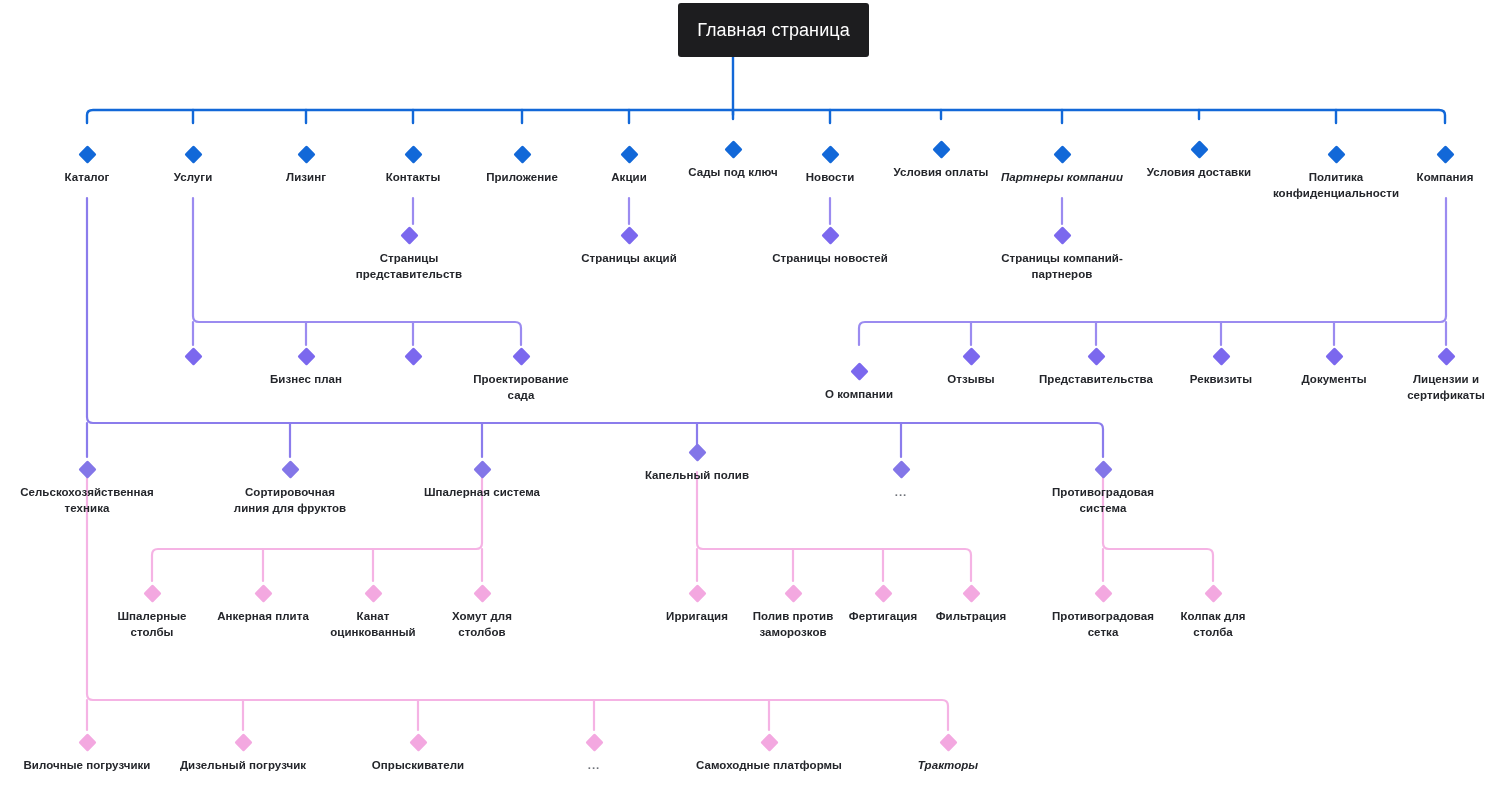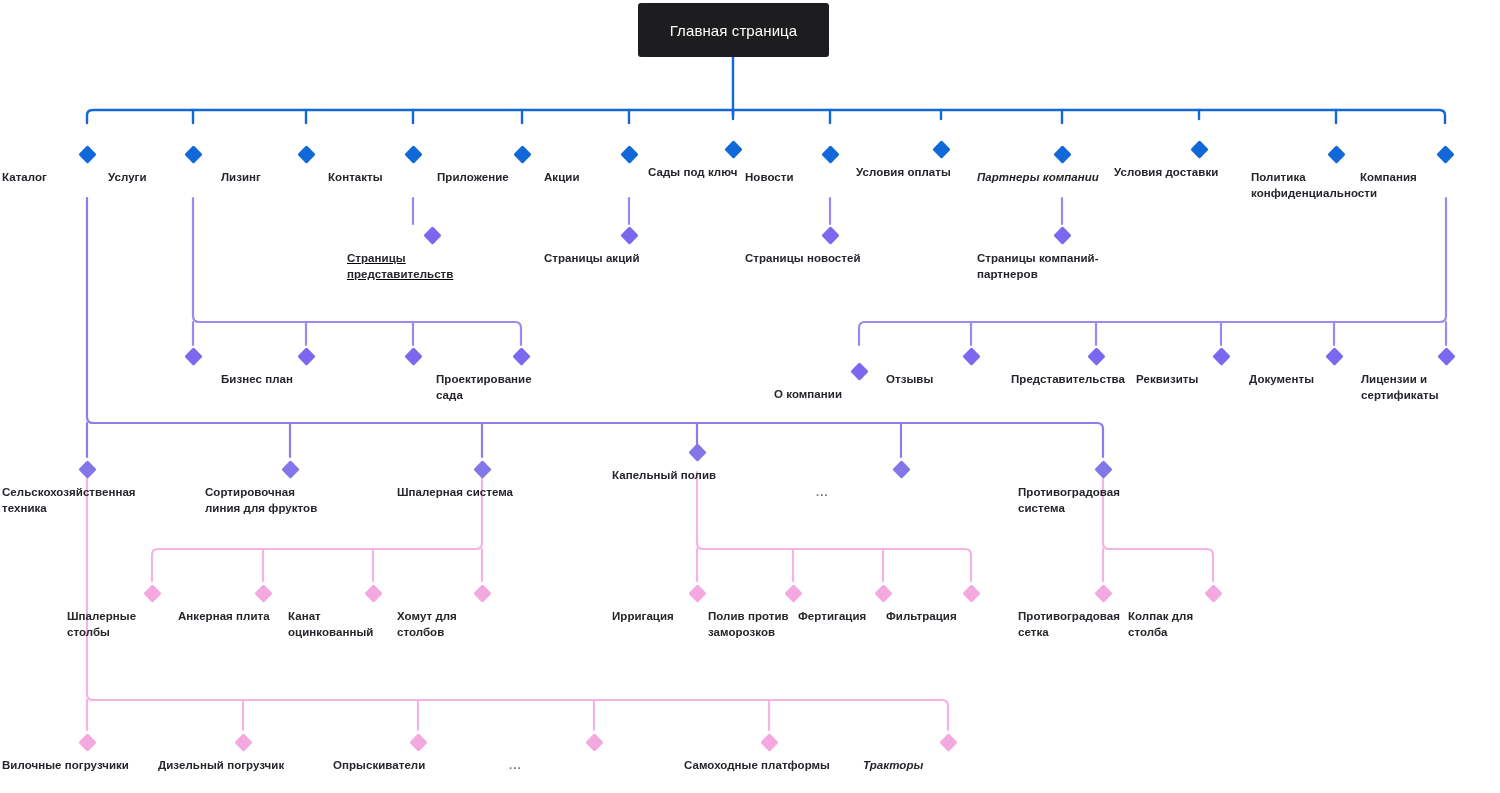--- a/index.html
+++ b/index.html
@@ -29,29 +29,30 @@
     pointer-events: none;
   }
   .root-box {
     position: absolute;
     background: #1d1d1f;
     color: #ffffff;
     border-radius: 3px;
     display: flex;
     align-items: center;
     justify-content: center;
-    font-size: 15px;
+    font-size: 18px;
     font-weight: 400;
     letter-spacing: 0.1px;
     box-sizing: border-box;
+    margin-left: 40px;
   }
   .node {
     position: absolute;
     transform: translateX(-50%);
-    text-align: left;
+    text-align: center;
     box-sizing: border-box;
   }
   .node .diamond {
     width: 13px;
     height: 13px;
     margin: 0 auto;
     transform: rotate(45deg);
     border-radius: 1.5px;
     display: block;
   }
@@ -217,21 +218,21 @@
       </div>
       <div class="node lvl1" style="left: 1336px; top: 148px; width: 170px;">
         <span class="diamond"></span>
         <div class="label">Политика
 конфиденциальности</div>
       </div>
       <div class="node lvl1" style="left: 1445px; top: 148px; width: 170px;">
         <span class="diamond"></span>
         <div class="label">Компания</div>
       </div>
-      <div class="node lvl2" style="left: 432px; top: 229px; width: 170px; text-decoration: underline;">
+      <div class="node lvl2" style="left: 409px; top: 229px; width: 170px;">
         <span class="diamond"></span>
         <div class="label">Страницы
 представительств</div>
       </div>
       <div class="node lvl2" style="left: 629px; top: 229px; width: 170px;">
         <span class="diamond"></span>
         <div class="label">Страницы акций</div>
       </div>
       <div class="node lvl2" style="left: 830px; top: 229px; width: 170px;">
         <span class="diamond"></span>

